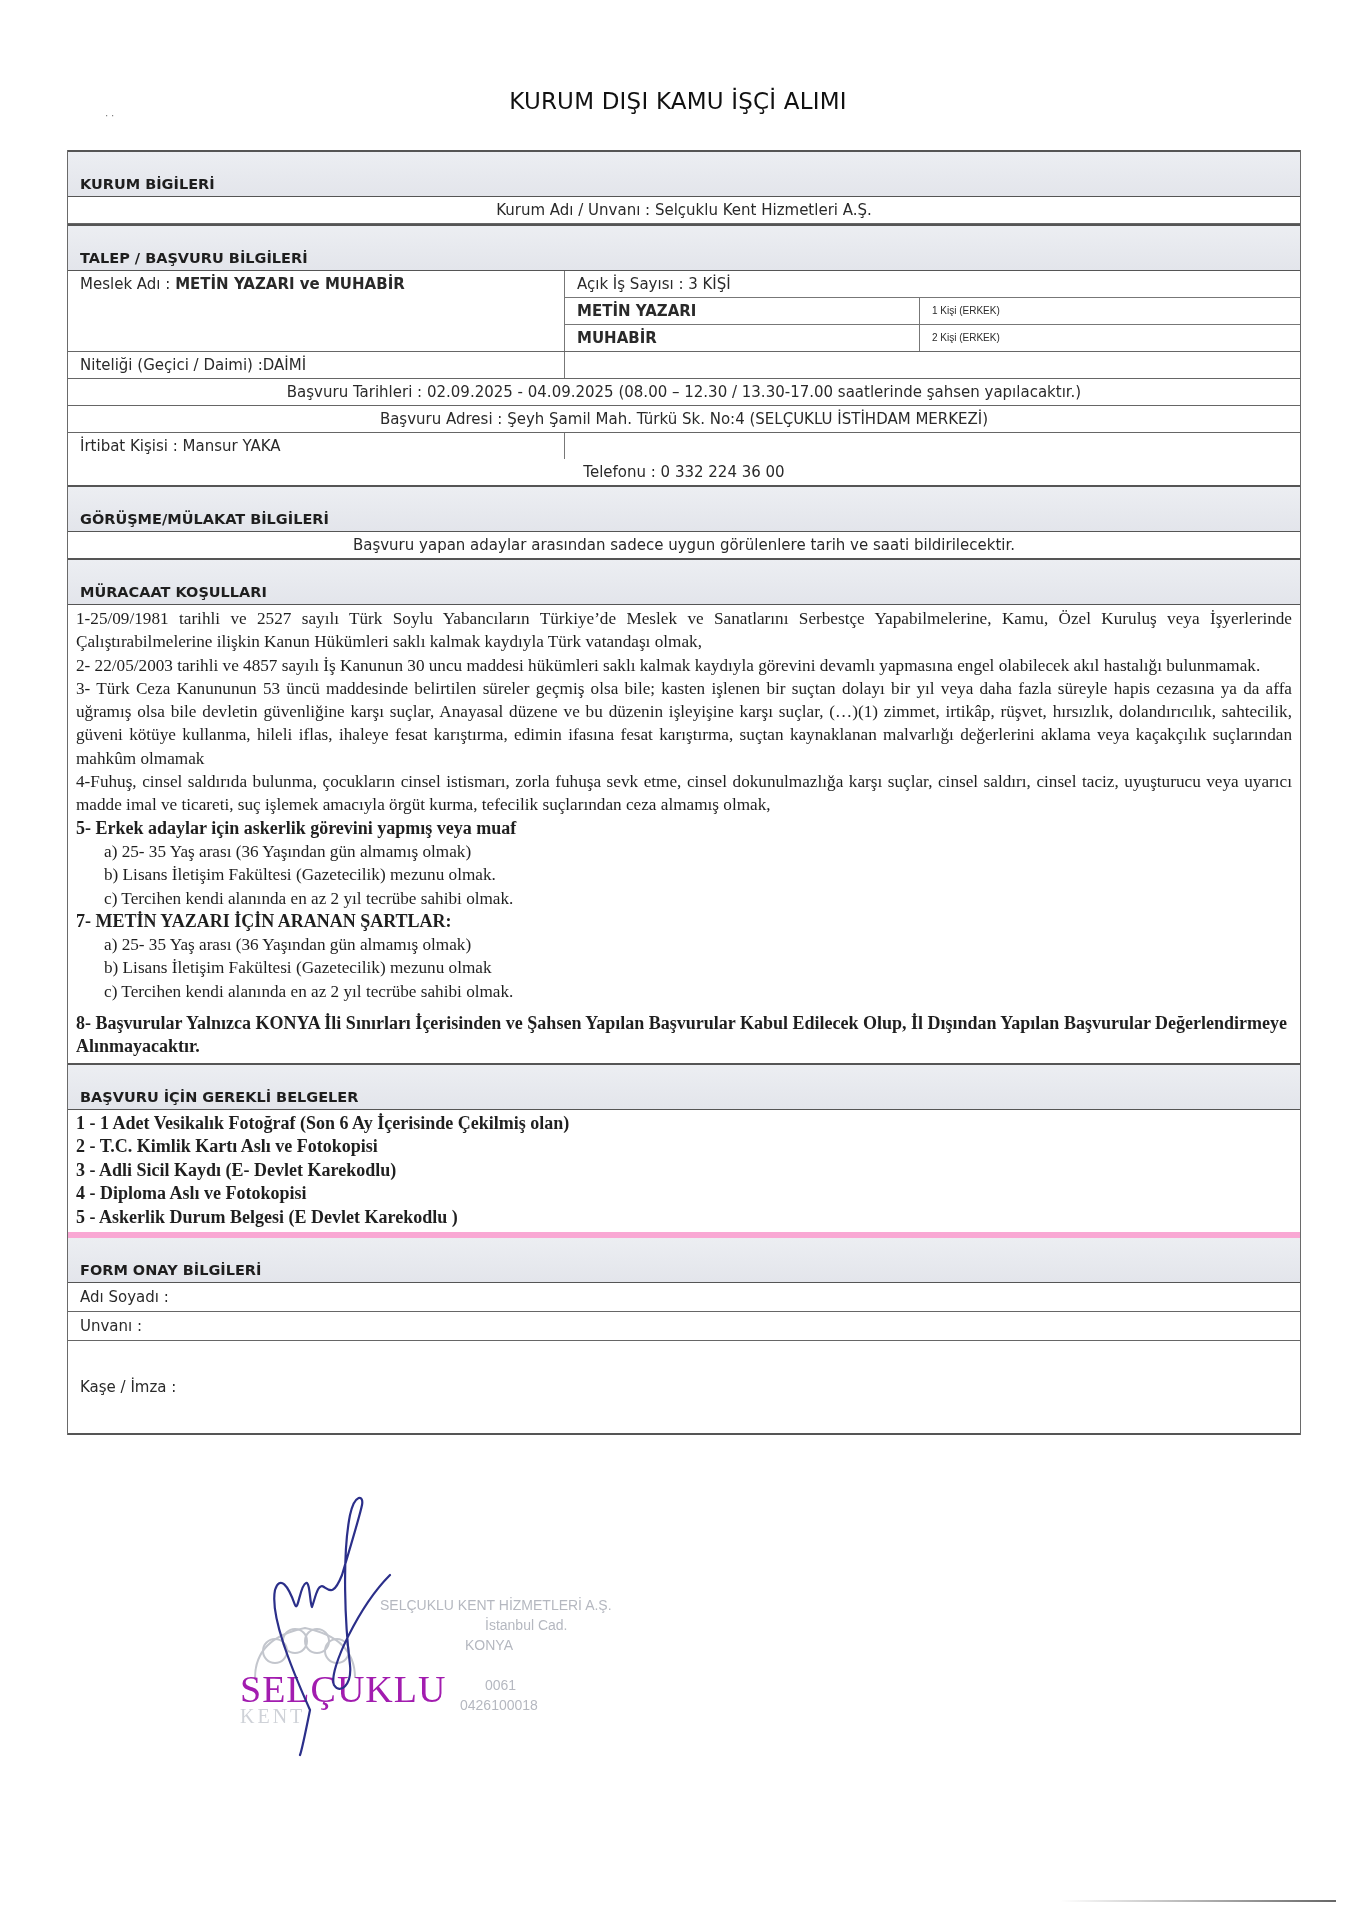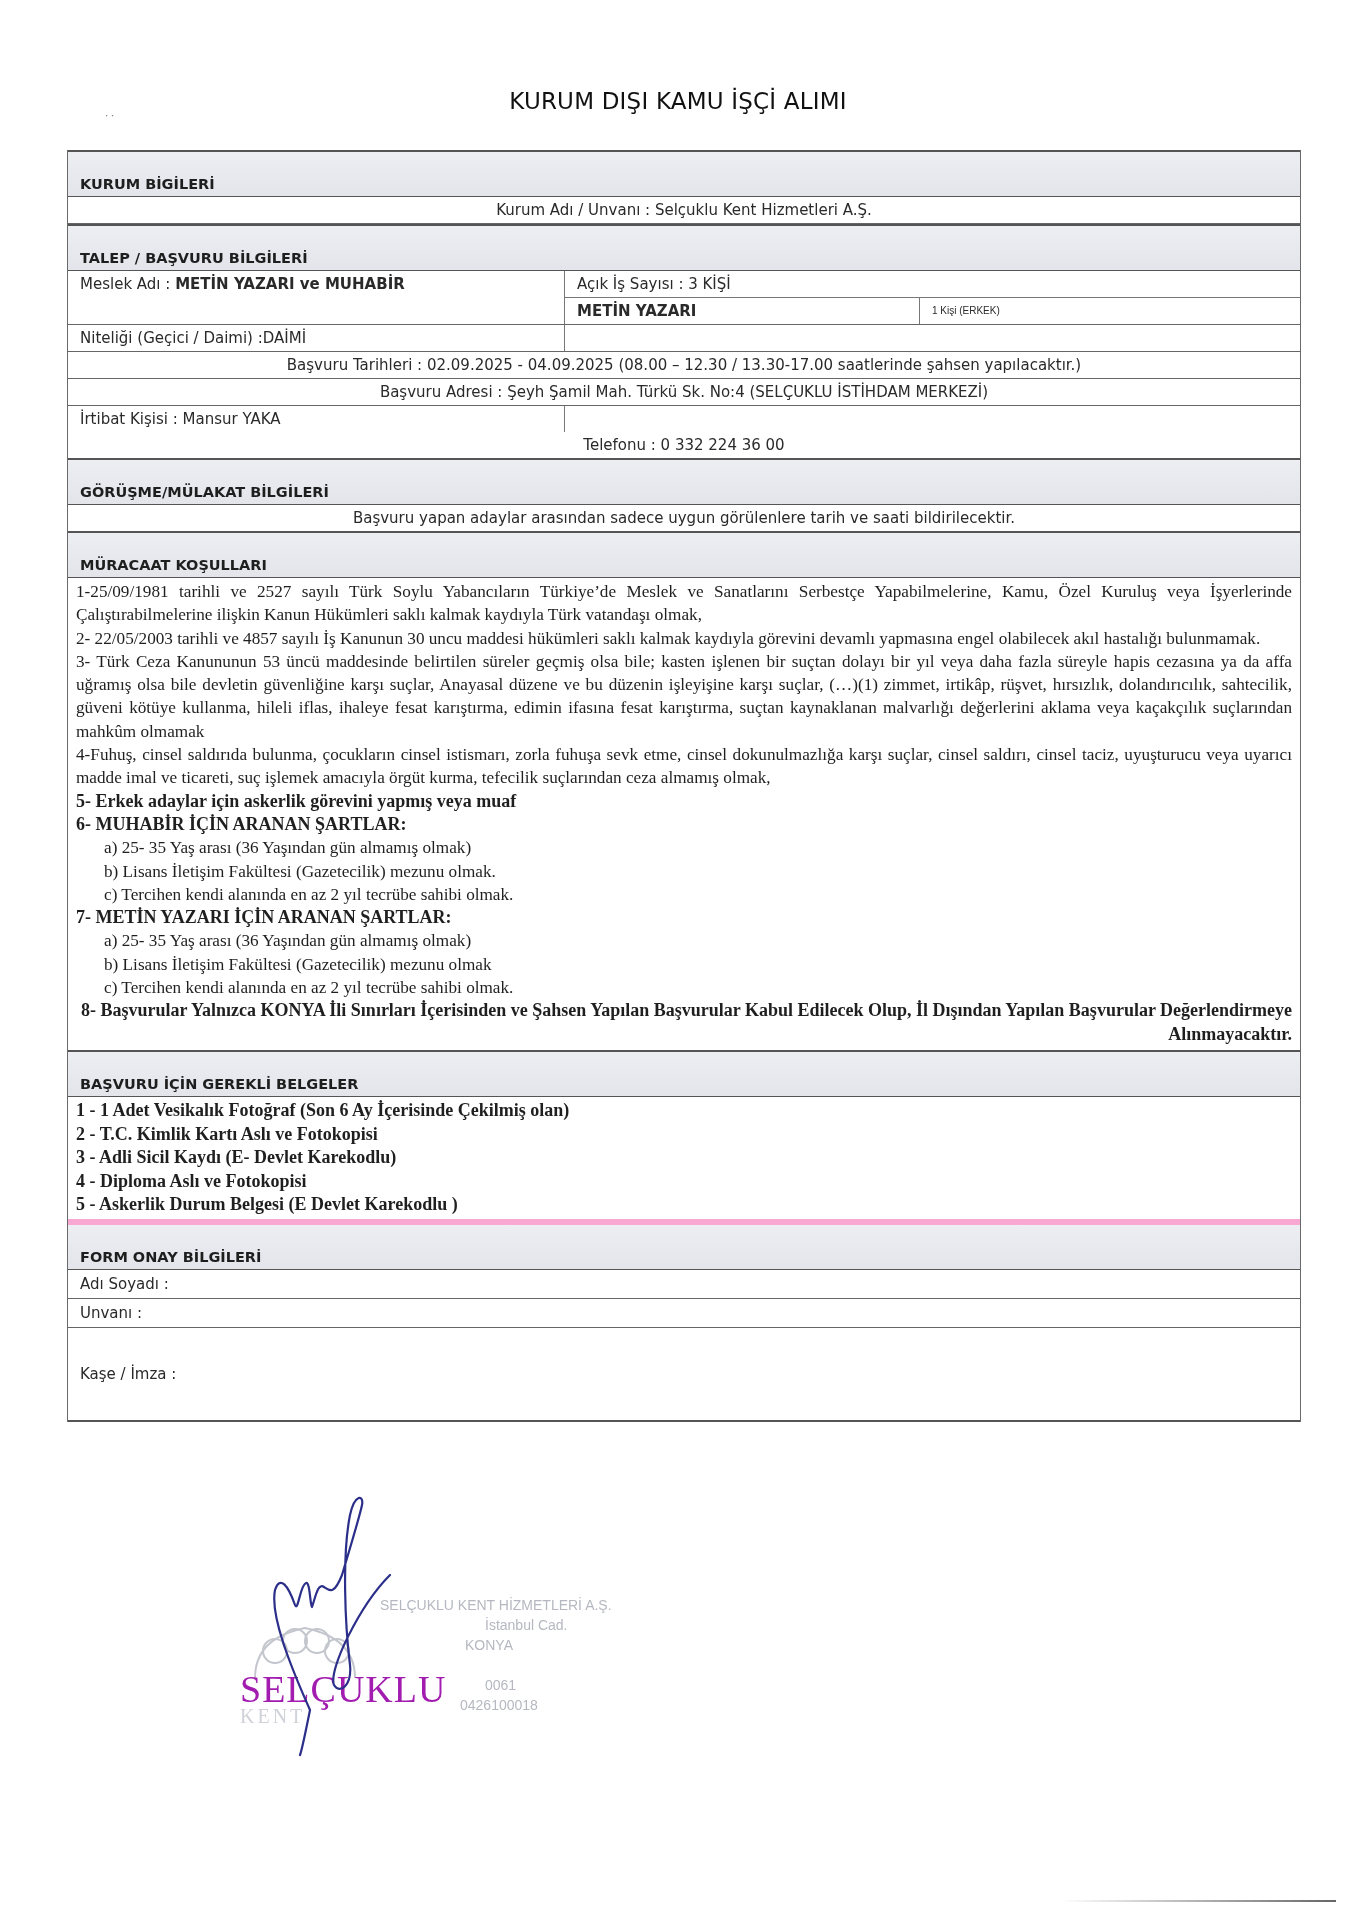--- a/index.html
+++ b/index.html
@@ -57,20 +57,24 @@
   <div class="meslek-block">
     <div class="meslek-left cell">
       <span>Meslek Adı : </span><span class="bold">METİN YAZARI ve MUHABİR</span>
     </div>
     <div class="meslek-right">
       <div class="cell" style="height:22px;">Açık İş Sayısı : 3 KİŞİ</div>
       <div class="sub-row">
         <div class="c1">METİN YAZARI</div>
         <div class="c2">1 Kişi (ERKEK)</div>
       </div>
+      <div class="sub-row">
+        <div class="c1">MUHABİR</div>
+        <div class="c2">2 Kişi (ERKEK)</div>
+      </div>
     </div>
   </div>
   <div class="row">
     <div class="cell left">Niteliği (Geçici / Daimi) :DAİMİ</div>
   </div>
   <div class="row">
     <div class="cell full">Başvuru Tarihleri : 02.09.2025 - 04.09.2025 (08.00 – 12.30 / 13.30-17.00 saatlerinde şahsen yapılacaktır.)</div>
   </div>
   <div class="row">
     <div class="cell full">Başvuru Adresi : Şeyh Şamil Mah. Türkü Sk. No:4 (SELÇUKLU İSTİHDAM MERKEZİ)</div>
@@ -89,29 +93,28 @@
 
   <div class="section-head">
     <span>MÜRACAAT KOŞULLARI</span>
   </div>
   <div class="conditions">
     <p>1-25/09/1981 tarihli ve 2527 sayılı Türk Soylu Yabancıların Türkiye’de Meslek ve Sanatlarını Serbestçe Yapabilmelerine, Kamu, Özel Kuruluş veya İşyerlerinde Çalıştırabilmelerine ilişkin Kanun Hükümleri saklı kalmak kaydıyla Türk vatandaşı olmak,</p>
     <p>2- 22/05/2003 tarihli ve 4857 sayılı İş Kanunun 30 uncu maddesi hükümleri saklı kalmak kaydıyla görevini devamlı yapmasına engel olabilecek akıl hastalığı bulunmamak.</p>
     <p>3- Türk Ceza Kanununun 53 üncü maddesinde belirtilen süreler geçmiş olsa bile; kasten işlenen bir suçtan dolayı bir yıl veya daha fazla süreyle hapis cezasına ya da affa uğramış olsa bile devletin güvenliğine karşı suçlar, Anayasal düzene ve bu düzenin işleyişine karşı suçlar, (…)(1) zimmet, irtikâp, rüşvet, hırsızlık, dolandırıcılık, sahtecilik, güveni kötüye kullanma, hileli iflas, ihaleye fesat karıştırma, edimin ifasına fesat karıştırma, suçtan kaynaklanan malvarlığı değerlerini aklama veya kaçakçılık suçlarından mahkûm olmamak</p>
     <p>4-Fuhuş, cinsel saldırıda bulunma, çocukların cinsel istismarı, zorla fuhuşa sevk etme, cinsel dokunulmazlığa karşı suçlar, cinsel saldırı, cinsel taciz, uyuşturucu veya uyarıcı madde imal ve ticareti, suç işlemek amacıyla örgüt kurma, tefecilik suçlarından ceza almamış olmak,</p>
     <p class="b">5- Erkek adaylar için askerlik görevini yapmış veya muaf</p>
-    <p class="b">6- MUHABİR İÇİN ARANAN ŞARTLAR:</p>
     <p class="sub">a) 25- 35 Yaş arası (36 Yaşından gün almamış olmak)</p>
     <p class="sub">b) Lisans İletişim Fakültesi (Gazetecilik) mezunu olmak.</p>
     <p class="sub">c) Tercihen kendi alanında en az 2 yıl tecrübe sahibi olmak.</p>
     <p class="b">7- METİN YAZARI İÇİN  ARANAN ŞARTLAR:</p>
     <p class="sub">a) 25- 35 Yaş arası (36 Yaşından gün almamış olmak)</p>
     <p class="sub">b) Lisans İletişim Fakültesi (Gazetecilik) mezunu olmak</p>
     <p class="sub">c) Tercihen kendi alanında en az 2 yıl tecrübe sahibi olmak.</p>
-    <p class="b" style="text-align:right;">8- Başvurular Yalnızca KONYA İli Sınırları İçerisinden ve Şahsen Yapılan Başvurular Kabul Edilecek Olup, İl Dışından Yapılan Başvurular Değerlendirmeye Alınmayacaktır.</p>
+    <p class="b" style="text-align:left;margin-top:9px;">8- Başvurular Yalnızca KONYA İli Sınırları İçerisinden ve Şahsen Yapılan Başvurular Kabul Edilecek Olup, İl Dışından Yapılan Başvurular Değerlendirmeye Alınmayacaktır.</p>
   </div>
 
   <div class="section-head" style="border-top:none;">
     <span>BAŞVURU İÇİN GEREKLİ BELGELER</span>
   </div>
   <div class="docs">
     <p>1 - 1 Adet Vesikalık Fotoğraf (Son 6 Ay İçerisinde Çekilmiş olan)</p>
     <p>2 - T.C.  Kimlik Kartı  Aslı ve Fotokopisi</p>
     <p>3 - Adli Sicil Kaydı  (E- Devlet Karekodlu)</p>
     <p>4 - Diploma  Aslı ve Fotokopisi</p>

